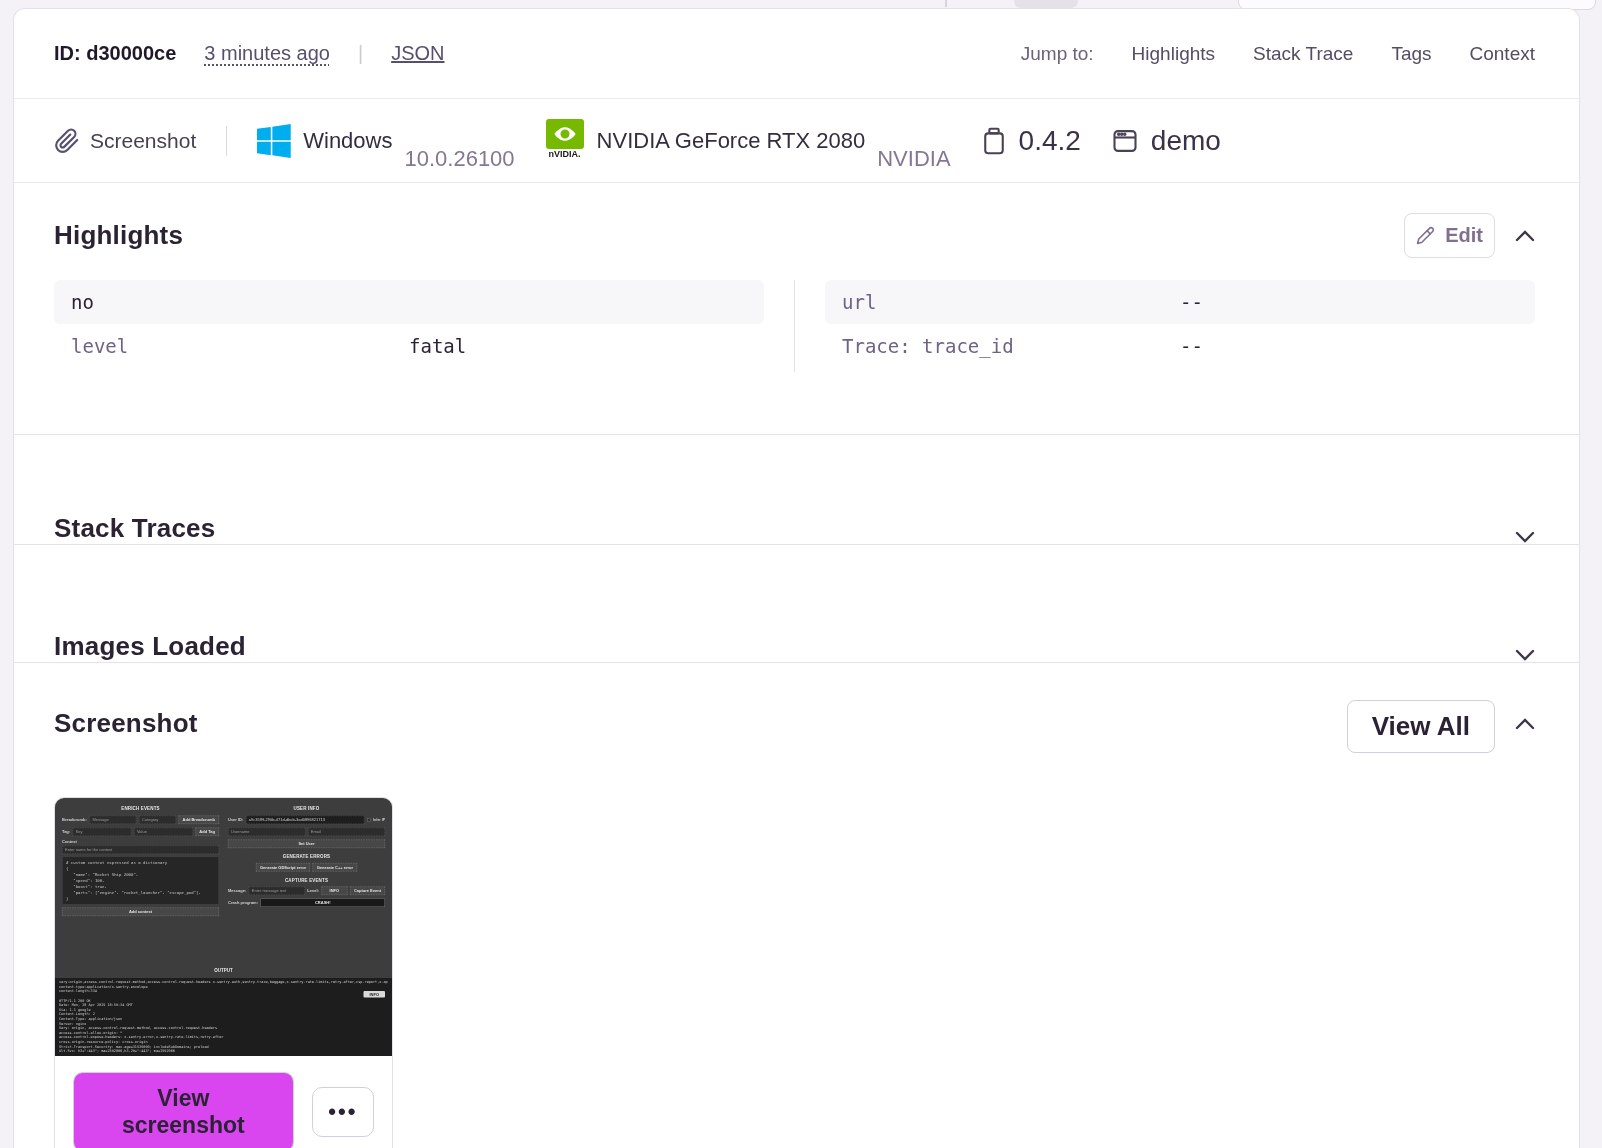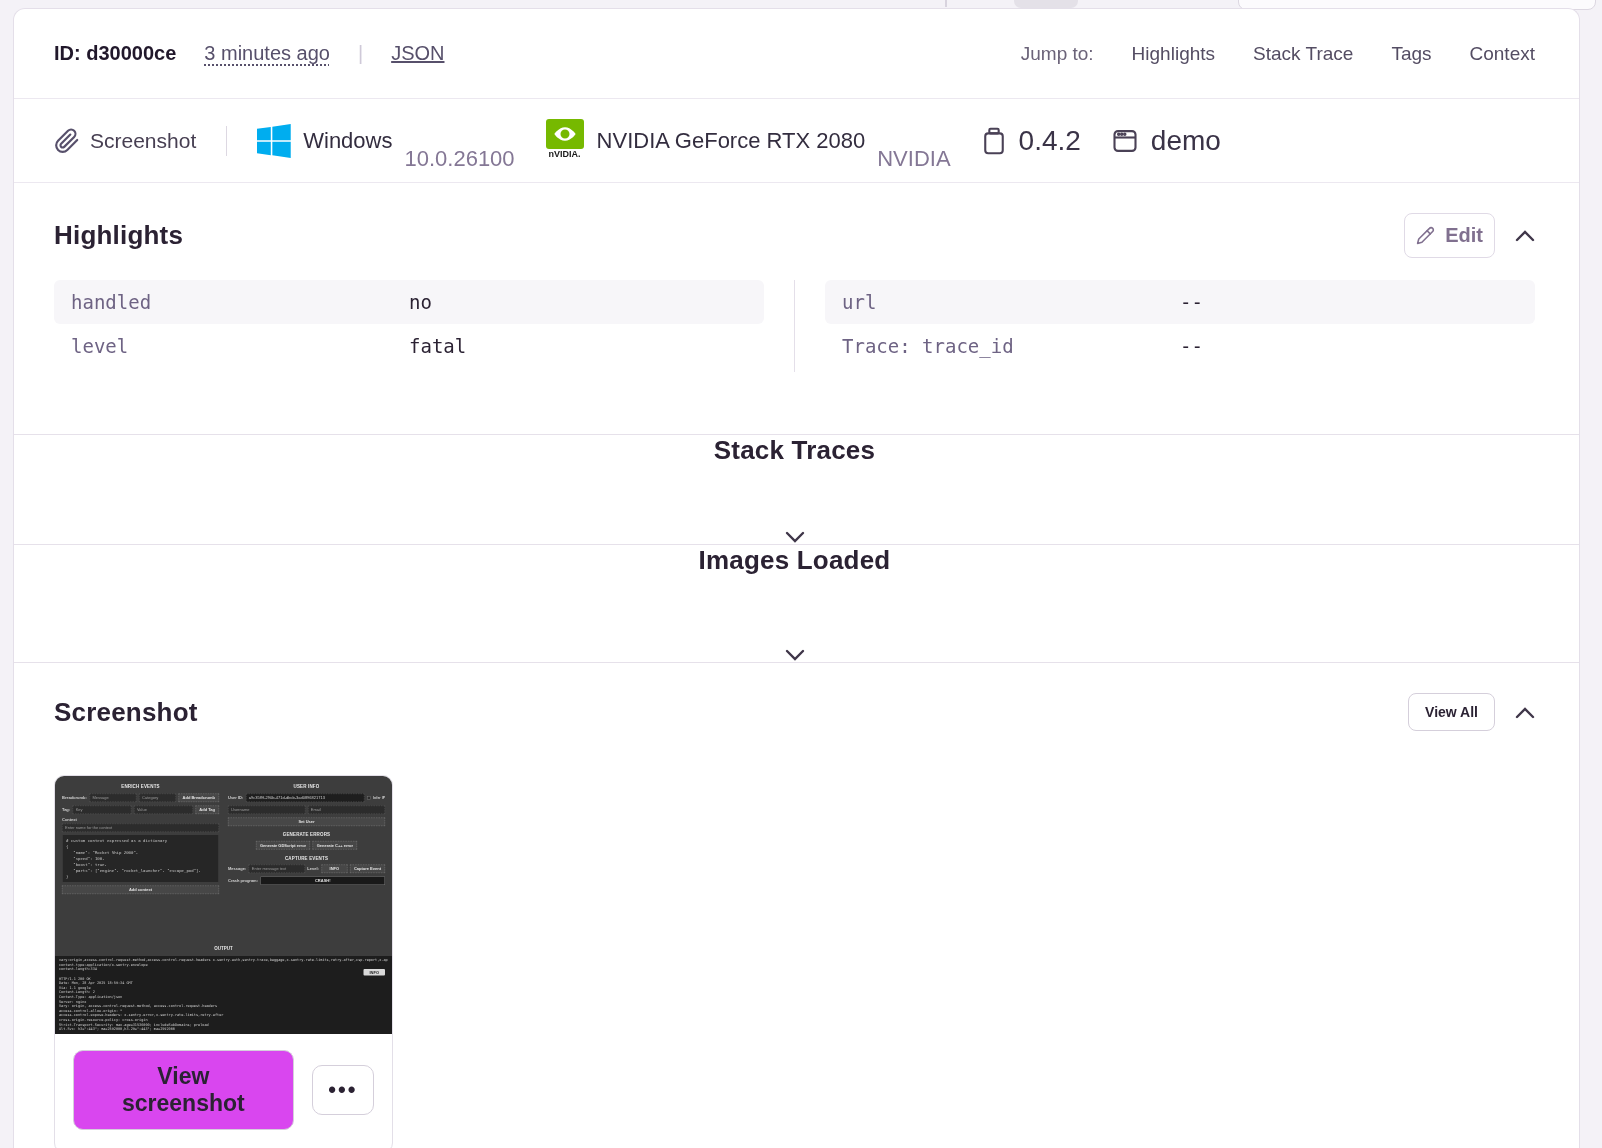--- a/index.html
+++ b/index.html
@@ -43,34 +43,34 @@
   .nv-word { font-size:9px; font-weight:700; color:#1a1a1a; letter-spacing:0; line-height:11px; }
 
   
   .section { padding:0 44px 0 40px; }
   .section-head { display:flex; align-items:center; justify-content:space-between; }
   h2.sec-title { font-size:26px; font-weight:700; color:#2b2233; letter-spacing:0.2px; }
   .sec-controls { display:flex; align-items:center; gap:20px; }
   .btn { display:inline-flex; align-items:center; gap:10px; background:#fff; cursor:pointer;
          border:1px solid #e0dae6; border-radius:8px; font-family:"Liberation Sans",sans-serif; }
   .btn-edit { padding:10px 11px; font-size:20px; font-weight:600; color:#80708f; }
-  .btn-viewall { padding:10px 16px; font-size:14px; font-weight:700; color:#2b2233; border-color:#d5cfdb; }
+  .btn-viewall { padding:10px 24px; font-size:26px; font-weight:700; color:#2b2233; border-color:#d5cfdb;margin-top:7px; }
   .chev { cursor:pointer; display:inline-flex; }
 
   .highlights { padding-top:30px; padding-bottom:62px; border-bottom:1px solid #e6e1ea; }
   .kv-wrap { display:grid; grid-template-columns:1fr 1px 1fr; column-gap:30px; margin-top:22px; }
   .kv-divider { background:#e4dfe9; width:1px; height:92px; align-self:center; }
   .kv-row { display:flex; align-items:center; height:44px; padding:0 17px; border-radius:6px;
     font-family:"DejaVu Sans Mono","Liberation Mono",monospace; font-size:19px; }
   .kv-row.alt { background:#f7f6f9; }
   .kv-key { flex:0 0 50%; color:#6e6384; }
   .kv-val { color:#2b2233; }
 
-  .collapsed-section { display:flex; align-items:center; justify-content:space-between;
-    border-bottom:1px solid #e6e1ea;flex-direction:column; }
+  .collapsed-section { display:flex; align-items:flex-end; justify-content:space-between;
+    border-bottom:1px solid #e6e1ea; }
   .cs-stack { height:110px; } .cs-images { height:118px; }
 
   .screenshot-section { padding-top:30px; }
   .shot-head { display:flex; align-items:center; justify-content:space-between; }
 
   
   .shot-card { margin-top:44px; width:339px; border:1px solid #e3dfe8; border-radius:10px; background:#fff; }
   .thumb { width:337px; height:258px; overflow:hidden; border-radius:9px 9px 0 0; background:#3d3d3d;
            position:relative; cursor:pointer; }
   .thumb-inner { width:674px; height:516px; transform:scale(0.5); transform-origin:0 0; position:relative;
@@ -204,21 +204,20 @@
         <span class="chev">
           <svg class="icon" width="20" height="13" viewBox="0 0 20 13" fill="none" stroke="#3f3649" stroke-width="2.4" stroke-linecap="round">
               <polyline points="2,11 10,3 18,11"></polyline>
             </svg>
         </span>
       </div>
     </div>
     <div class="kv-wrap">
       <div>
         <div class="kv-row alt">
-          <span class="kv-key">handled</span>
           <span class="kv-val">no</span>
         </div>
         <div class="kv-row">
           <span class="kv-key">level</span>
           <span class="kv-val">fatal</span>
         </div>
       </div>
       <div class="kv-divider"></div>
       <div>
         <div class="kv-row alt">

